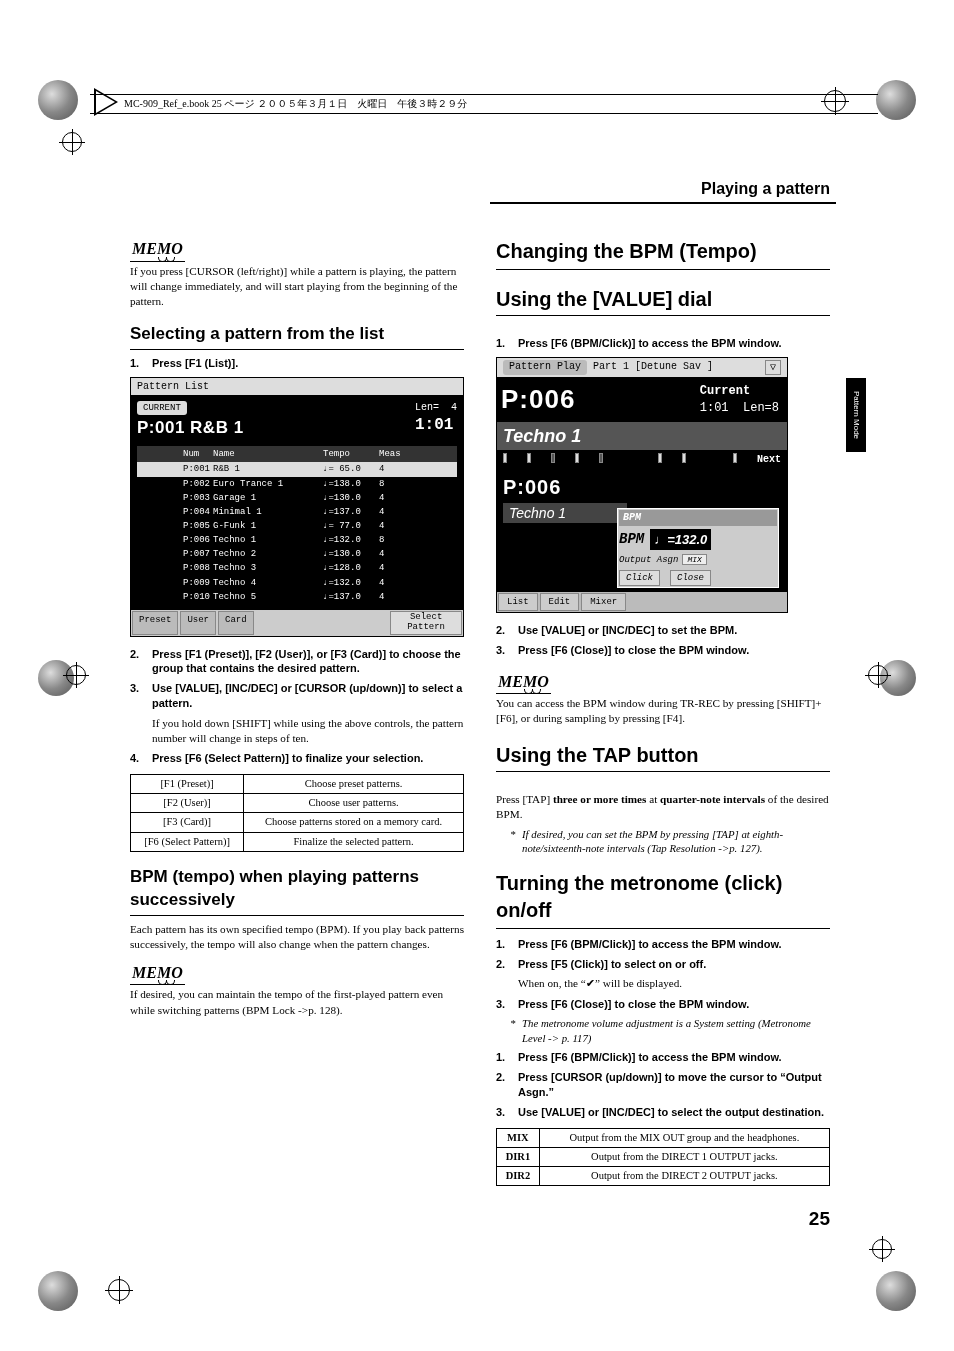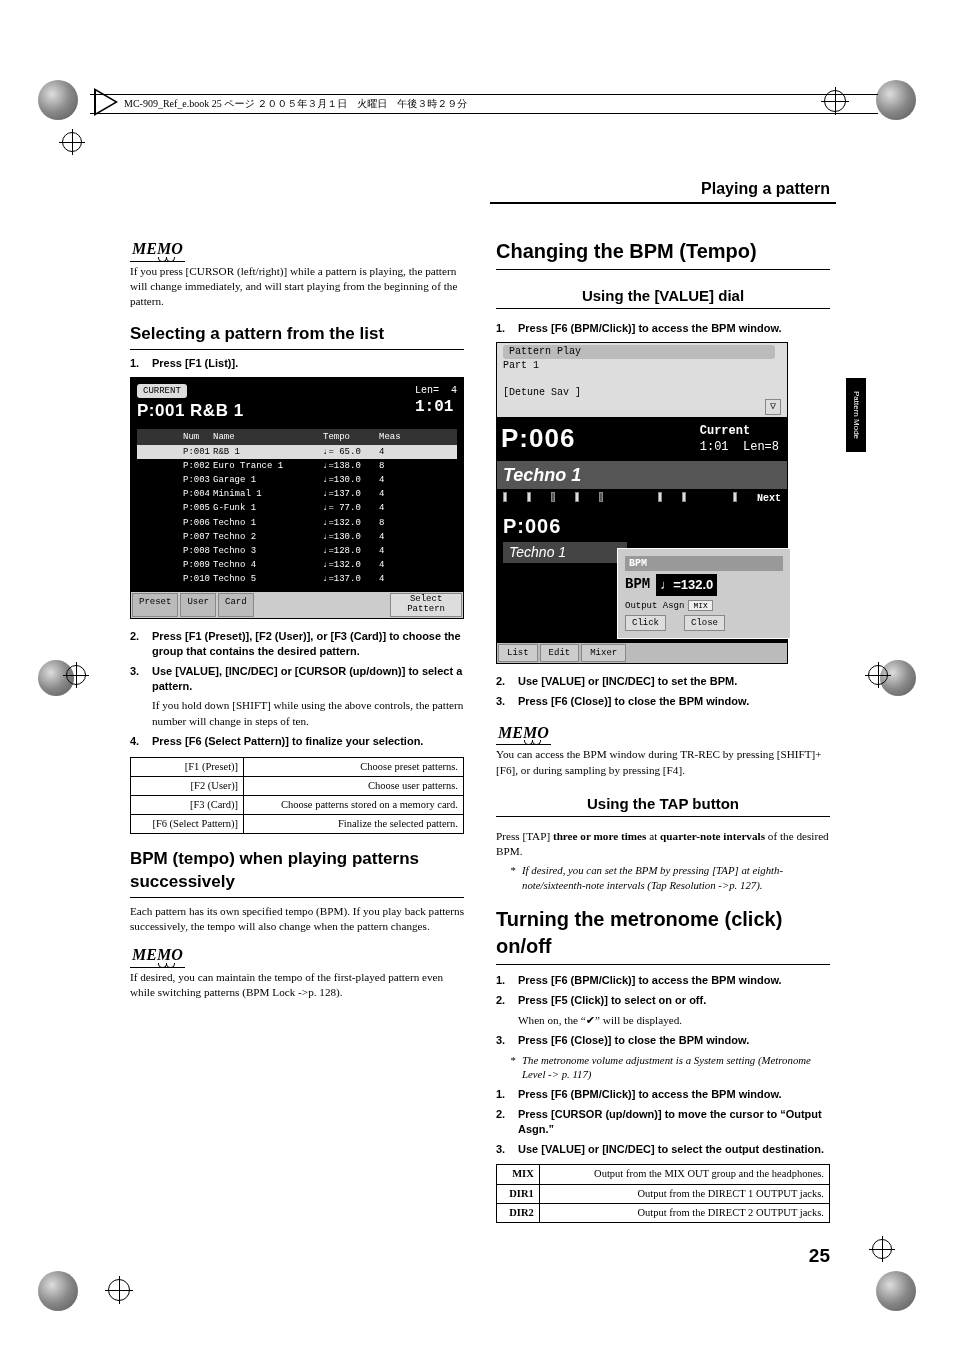--- a/index.html
+++ b/index.html
@@ -170,25 +170,24 @@
   }
   h3.sub {
     font-family: Arial, sans-serif;
     font-weight: bold;
     font-size: 15px;
     margin: 10px 0 6px 0;
   }
   h3.subline {
     font-family: Arial, sans-serif;
     font-weight: bold;
-    font-size: 15px;
-    margin: 16px 0 12px 0;
+    font-size: 20px;
+    margin: 16px 0 20px 0;
     border-bottom: 1px solid #000;
     padding-bottom: 2px;
-    text-align: center;
   }
   .step {
     display: flex;
     margin: 5px 0;
     font-family: Arial, sans-serif;
     font-size: 11px;
   }
   .step-num {
     font-weight: bold;
     width: 22px;
@@ -210,21 +209,20 @@
     border: 1px solid #000;
     margin: 6px 0 10px 0;
     font-family: "Courier New", monospace;
     font-size: 10px;
   }
   .screenshot .titlebar {
     background: #ddd;
     color: #000;
     padding: 2px 6px;
     font-size: 10px;
-    flex-direction: column;
   }
   .screenshot .body { padding: 6px; }
   .screenshot .current-box {
     display:inline-block;
     background:#ddd;
     color:#000;
     padding:1px 6px;
     border-radius:3px;
     font-size:9px;
     margin-bottom:2px;
@@ -277,21 +275,21 @@
 
   table.mini {
     border-collapse: collapse;
     width: 100%;
     font-size: 10.5px;
     margin: 8px 0;
   }
   table.mini td, table.mini th {
     border: 1px solid #000;
     padding: 2px 5px;
-    text-align: right;
+    text-align: center;
     font-weight: normal;
   }
   .page-num {
     font-family: Arial, sans-serif;
     font-weight: bold;
     font-size: 19px;
     text-align: right;
     margin-top: 20px;
   }
 
@@ -336,38 +334,39 @@
     width:8px;height:8px;border:1px solid #888;background:#555;
   }
   .screenshot2 .sq.on{background:#ddd;}
   .screenshot2 .sqrow .lbl{margin-left:auto;font-weight:bold;font-size:10px;}
   .screenshot2 .bpm-popup {
     position:relative;
     margin:-18px 6px 4px 120px;
     background:#ccc;
     color:#000;
     border:1px solid #fff;
-    padding:7px;
+    padding:1px;
     font-size:9px;
     width:158px;
     z-index:2;
+    font-style:italic;
   }
   .screenshot2 .bpm-popup .top{
     background:#999;color:#fff;padding:1px 4px;font-weight:bold;font-size:10px;
   }
   .screenshot2 .bpm-popup .row{
     display:flex;align-items:center;margin-top:3px;
   }
   .screenshot2 .bpm-popup .bpm-lbl{font-size:14px;font-weight:bold;margin-right:6px;}
   .screenshot2 .bpm-popup .bpm-val{
     background:#000;color:#fff;padding:2px 4px;font-family:Arial,sans-serif;font-weight:bold;font-size:13px;
   }
   .screenshot2 .bpm-popup .asgn{margin-top:4px;}
   .screenshot2 .bpm-popup .mix{border:1px solid #888;background:#eee;padding:0 4px;margin-left:4px;font-size:8px;}
-  .screenshot2 .bpm-popup .btns{display:flex;gap:18px;margin-top:3px;}
+  .screenshot2 .bpm-popup .btns{display:flex;gap:10px;margin-top:3px;}
   .screenshot2 .bpm-popup .fbtn{border:1px solid #888;background:#ddd;padding:1px 6px;font-size:9px;}
   .screenshot2 .foot{ background:#bbb;color:#000;display:flex;font-size:9px;}
   .screenshot2 .foot .fbtn{border:1px solid #888;padding:2px 8px;margin:1px;background:#ccc;}
   .screenshot2 .lower {
     display:flex;
     padding:4px 6px;
     align-items:center;
   }
   .screenshot2 .lower .pnum{font-size:20px;}
   .screenshot2 .lower-name{
@@ -412,20 +411,21 @@
 
       <h2 class="major">Selecting a pattern from the list</h2>
 
       <div class="step">
           <div class="step-num">1.</div>
           <div class="step-text">Press [F1 (List)].</div>
         </div>
 
       
       <div class="screenshot screenshot1">
+        <div class="titlebar">Pattern List</div>
         <div class="body">
           <span class="current-box">CURRENT</span>
           <span class="len-row"><span>Len=</span>&nbsp;&nbsp;<span>4</span><br><span class="big">1:01</span></span>
           <div class="pat-name">P:001 R&amp;B 1</div>
           <div class="hdr">
             <div class="c1">Num</div>
             <div class="c2">Name</div>
             <div class="c3">Tempo</div>
             <div class="c4">Meas</div>
           </div>

